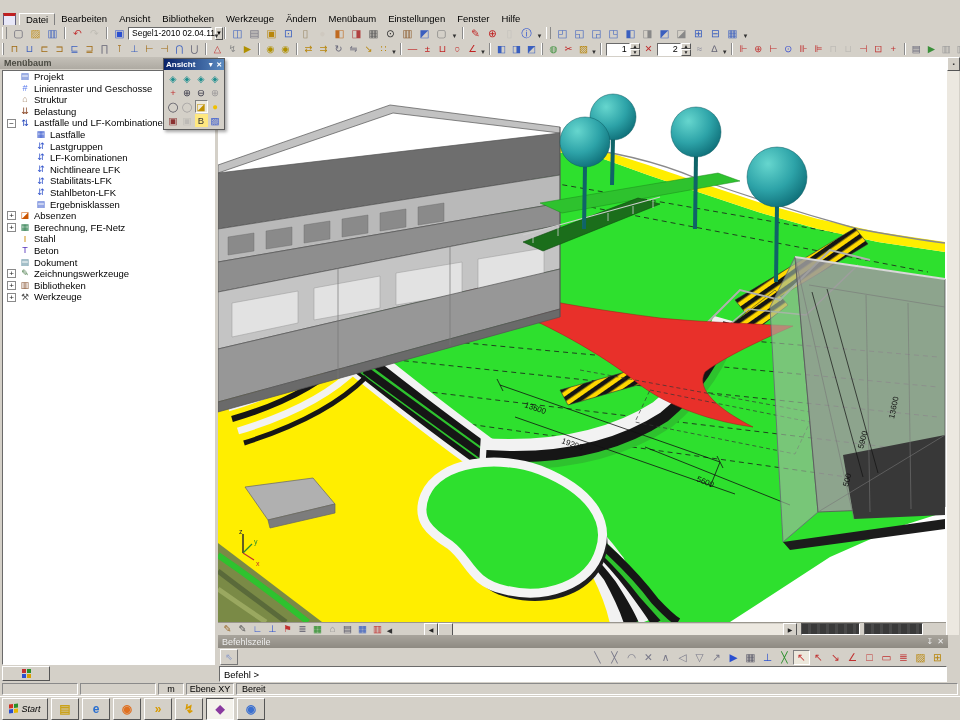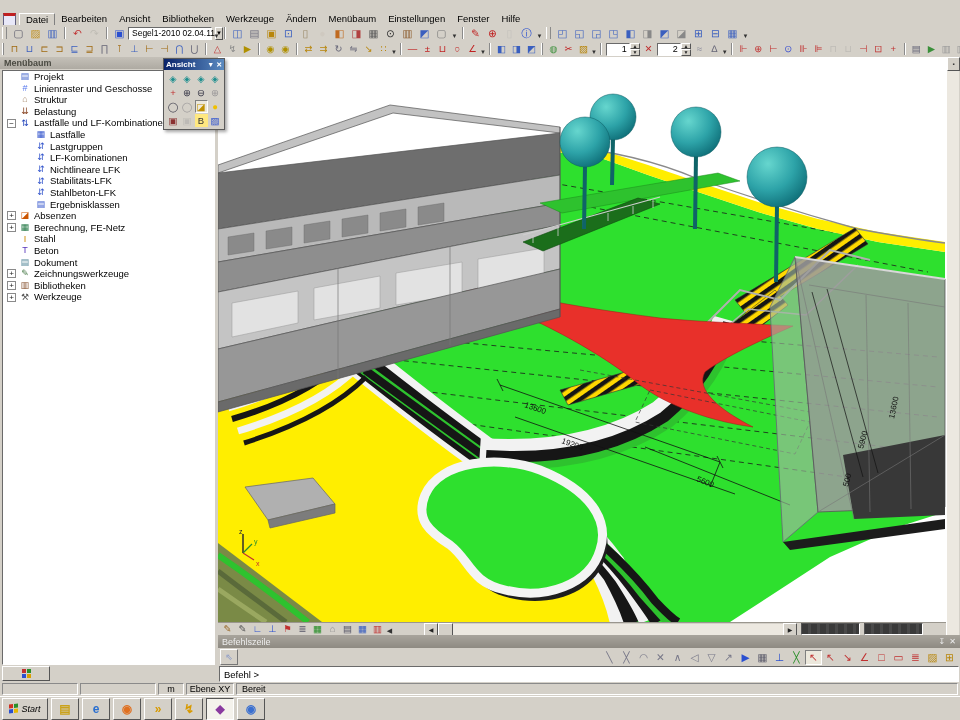--- a/index.html
+++ b/index.html
@@ -54,21 +54,21 @@
   .hs-track{height:11px;background:#ece8e0;flex:none}
   .darkbox{width:57px;height:10px;background:repeating-linear-gradient(90deg,#3a3a3a 0 6px,#4a4a4a 6px 9px);border:1px solid;border-color:#555 #fff #fff #555;margin-left:4px;flex:none}
   
   .palette{position:absolute;left:163px;top:58px;width:60px;background:#d4d0c8;border:1px solid #5a5a5a;box-shadow:2px 2px 3px rgba(0,0,0,.35)}
   .pal-title{height:11px;background:linear-gradient(90deg,#0a246a,#5a8ac0);color:#fff;font-size:8px;font-weight:bold;display:flex;align-items:center;padding:0 2px;gap:2px}
   .pal-title .sp{flex:1}
   .pal-ctl{font-size:7px;color:#fff;line-height:1}
   .pal-grid{display:grid;grid-template-columns:repeat(4,13px);gap:1px;padding:2px;justify-content:center}
   .pal-grid .tbtn{width:13px;height:13px;font-size:9.5px}
   
-  .cmdpanel{position:absolute;left:218px;top:635px;right:0;height:47px;background:#d4d0c8}
+  .cmdpanel{position:absolute;left:218px;top:635px;right:12px;height:47px;background:#d4d0c8}
   .cmdheader{height:13px;background:linear-gradient(#a8a49c,#8e8a82);color:#ececec;font-size:9px;display:flex;align-items:center;padding:0 4px}
   .cmdheader .sp{flex:1}
   .cmdctl{font-size:8px;color:#ececec;margin-left:4px}
   .cmdtools{height:18px;display:flex;align-items:center;padding:0 2px}
   .cmdtools .sp{flex:1}
   .cmd-cursor-btn{width:16px;height:14px;display:flex;align-items:center;justify-content:center;border:1px solid;border-color:#fff #777 #777 #fff;font-size:9px;color:#8a9ac8;background:#d4d0c8}
   .cmdinput{height:14px;background:#fff;border:1px solid;border-color:#6a6a6a #fff #fff #6a6a6a;margin:0 1px;font-size:9.5px;display:flex;align-items:center;padding-left:4px}
   
   .statusbar{position:absolute;left:0;top:682px;width:100%;height:14px;background:#d4d0c8;display:flex;gap:2px;align-items:stretch;padding:1px 2px;box-sizing:border-box;font-size:9px}
   .scell{border:1px solid;border-color:#8a8a8a #fff #fff #8a8a8a;display:flex;align-items:center;justify-content:center;box-sizing:border-box}

